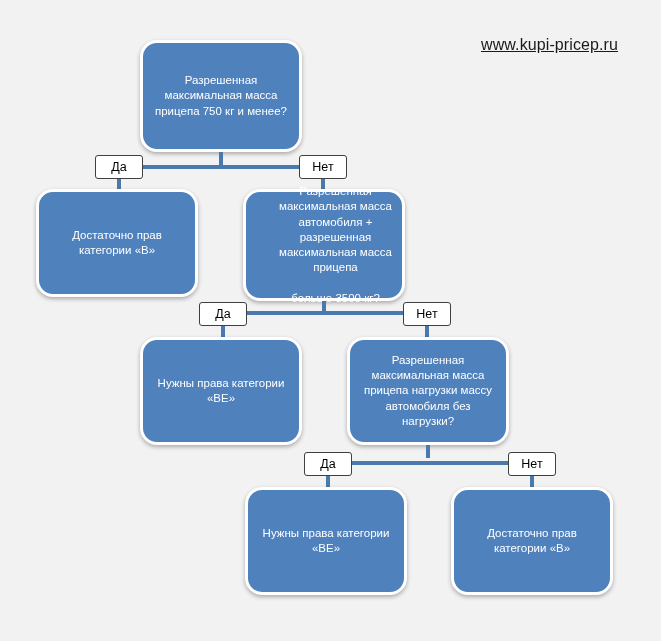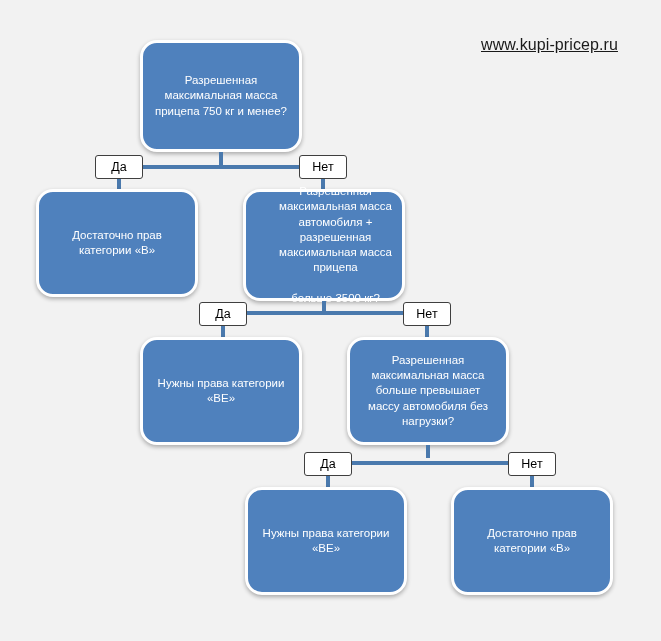--- a/index.html
+++ b/index.html
@@ -127,21 +127,21 @@
   </div>
 
   <div class="conn conn-v" style="left:221px; top:326px; width:4px; height:12px;"></div>
   <div class="conn conn-v" style="left:425px; top:326px; width:4px; height:12px;"></div>
 
   <div class="node" style="left:140px; top:337px; width:162px; height:108px;">
     <span class="node-text">Нужны права категории «ВЕ»</span>
   </div>
 
   <div class="node" style="left:347px; top:337px; width:162px; height:108px;">
-    <span class="node-text">Разрешенная максимальная масса больше превышает массу автомобиля без нагрузки?</span>
+    <span class="node-text">Разрешенная максимальная масса прицепа нагрузки массу автомобиля без нагрузки?</span>
   </div>
 
   <div class="conn conn-v" style="left:426px; top:445px; width:4px; height:13px;"></div>
 
   <div class="conn conn-h" style="left:327px; top:461px; width:206px; height:4px;"></div>
 
   <div class="branch-label" style="left:304px; top:452px; width:48px; height:24px;">
     <span>Да</span>
   </div>
   <div class="branch-label" style="left:508px; top:452px; width:48px; height:24px;">

